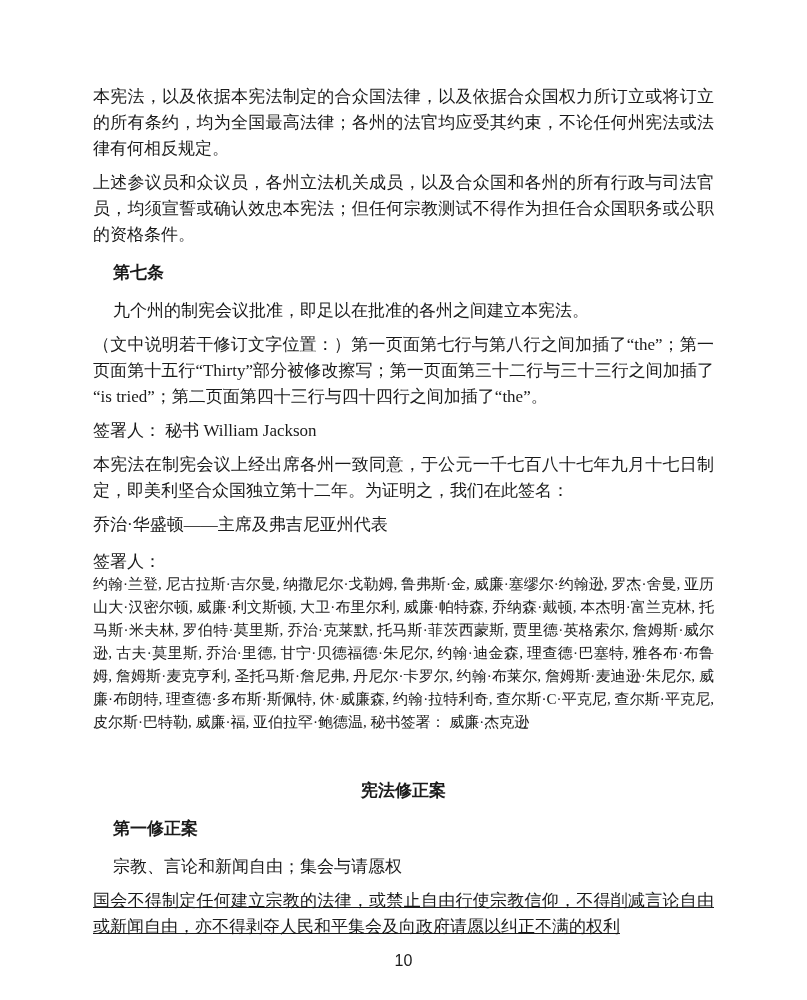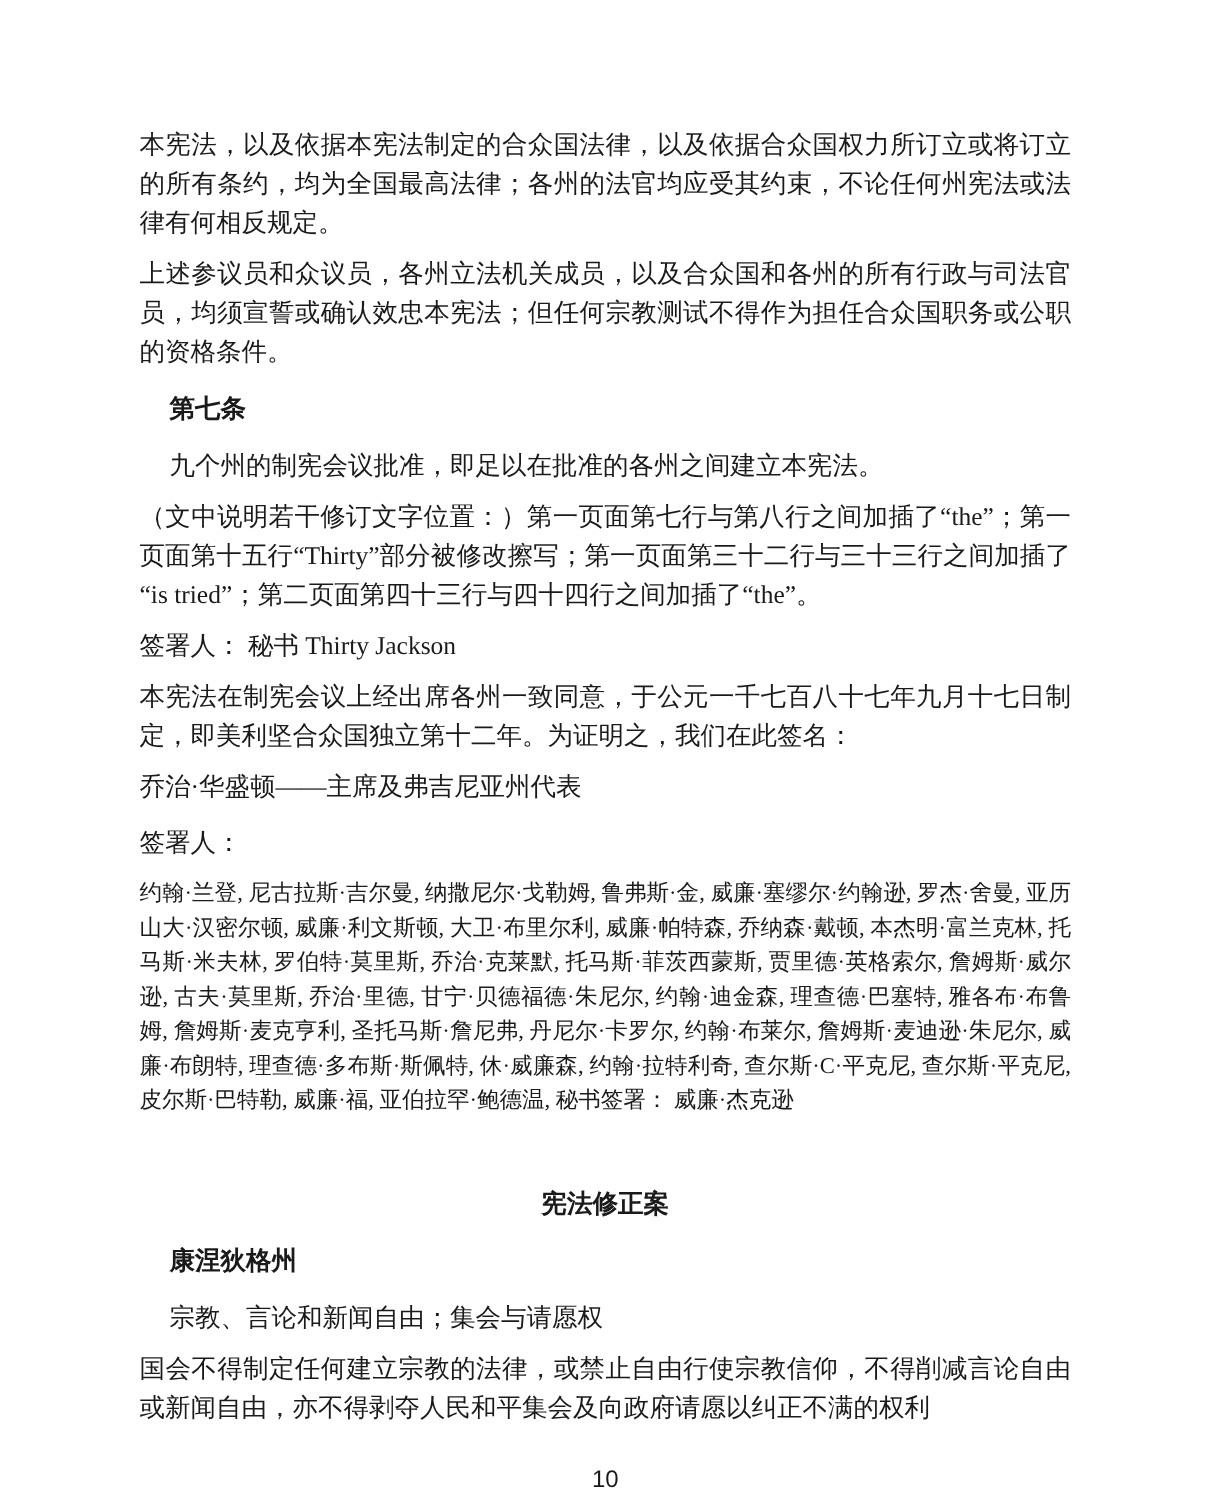--- a/index.html
+++ b/index.html
@@ -39,51 +39,52 @@
   }
   .page-body p.gap-md {
     margin-top: 12px;
     margin-left: 20px;
   }
   .page-body p.label {
     margin: 12px 0 0 0;
     line-height: 23px;
   }
   .page-body p.names {
-    margin: 12px 0 8px 0;
+    margin: 0 0 8px 0;
     font-size: 15px;
     line-height: 23px;
   }
   .page-body p.last {
     margin-top: 2px;
+    text-decoration: underline;
   }
   .page-footer {
     position: absolute;
     left: 0;
-    top: 978px;
+    top: 952px;
     width: 807px;
     text-align: center;
     font-family: "Liberation Sans", sans-serif;
     font-size: 16px;
     color: #1a1a1a;
   }
 </style>
 </head>
 <body>
 
 <main class="page-body">
   <p>本宪法，以及依据本宪法制定的合众国法律，以及依据合众国权力所订立或将订立的所有条约，均为全国最高法律；各州的法官均应受其约束，不论任何州宪法或法律有何相反规定。</p>
   <p>上述参议员和众议员，各州立法机关成员，以及合众国和各州的所有行政与司法官员，均须宣誓或确认效忠本宪法；但任何宗教测试不得作为担任合众国职务或公职的资格条件。</p>
   <p class="h gap-md">第七条</p>
   <p class="gap-md">九个州的制宪会议批准，即足以在批准的各州之间建立本宪法。</p>
   <p>（文中说明若干修订文字位置：）第一页面第七行与第八行之间加插了“the”；第一页面第十五行“Thirty”部分被修改擦写；第一页面第三十二行与三十三行之间加插了“is tried”；第二页面第四十三行与四十四行之间加插了“the”。</p>
-  <p>签署人： 秘书 Thirty Jackson</p>
+  <p>签署人： 秘书 William Jackson</p>
   <p>本宪法在制宪会议上经出席各州一致同意，于公元一千七百八十七年九月十七日制定，即美利坚合众国独立第十二年。为证明之，我们在此签名：</p>
   <p>乔治·华盛顿——主席及弗吉尼亚州代表</p>
   <p class="label">签署人：</p>
   <p class="names">约翰·兰登, 尼古拉斯·吉尔曼, 纳撒尼尔·戈勒姆, 鲁弗斯·金, 威廉·塞缪尔·约翰逊, 罗杰·舍曼, 亚历山大·汉密尔顿, 威廉·利文斯顿, 大卫·布里尔利, 威廉·帕特森, 乔纳森·戴顿, 本杰明·富兰克林, 托马斯·米夫林, 罗伯特·莫里斯, 乔治·克莱默, 托马斯·菲茨西蒙斯, 贾里德·英格索尔, 詹姆斯·威尔逊, 古夫·莫里斯, 乔治·里德, 甘宁·贝德福德·朱尼尔, 约翰·迪金森, 理查德·巴塞特, 雅各布·布鲁姆, 詹姆斯·麦克亨利, 圣托马斯·詹尼弗, 丹尼尔·卡罗尔, 约翰·布莱尔, 詹姆斯·麦迪逊·朱尼尔, 威廉·布朗特, 理查德·多布斯·斯佩特, 休·威廉森, 约翰·拉特利奇, 查尔斯·C·平克尼, 查尔斯·平克尼, 皮尔斯·巴特勒, 威廉·福, 亚伯拉罕·鲍德温, 秘书签署： 威廉·杰克逊</p>
   <p class="h gap-lg">宪法修正案</p>
-  <p class="h gap-md">康涅狄格州</p>
+  <p class="h gap-md">第一修正案</p>
   <p class="gap-md">宗教、言论和新闻自由；集会与请愿权</p>
   <p class="last">国会不得制定任何建立宗教的法律，或禁止自由行使宗教信仰，不得削减言论自由或新闻自由，亦不得剥夺人民和平集会及向政府请愿以纠正不满的权利</p>
 </main>
 
 <div class="page-footer">10</div>
 
 </body></html>

